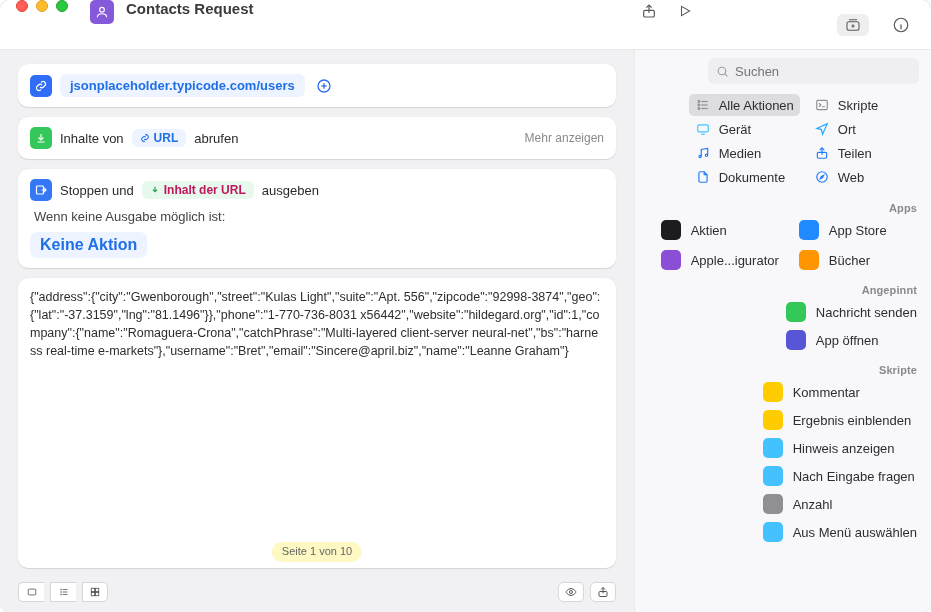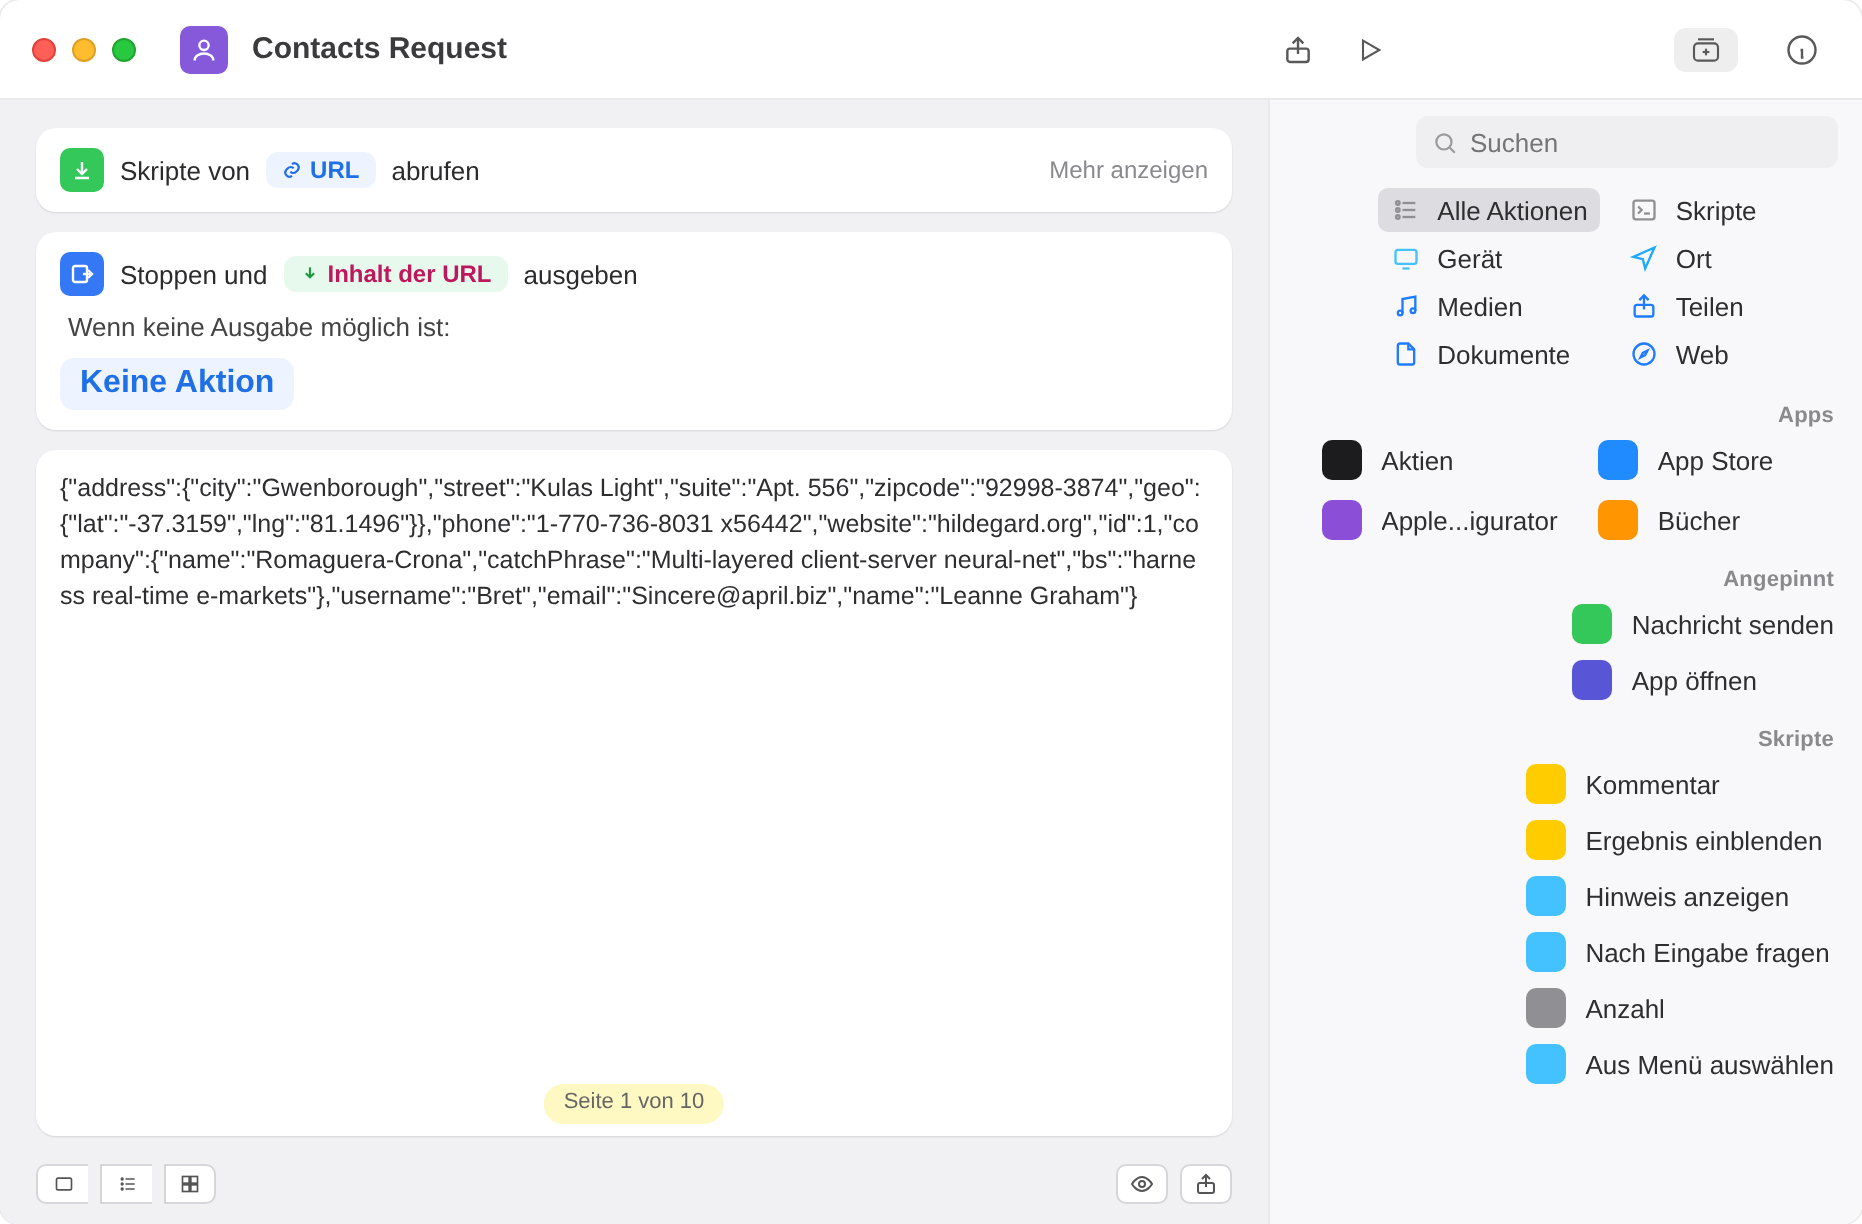--- a/index.html
+++ b/index.html
@@ -1,19 +1,19 @@
 <!DOCTYPE html>
 <html><head>
 <meta charset="utf-8">
 <style>
 * { margin: 0; padding: 0; box-sizing: border-box; font-family: -apple-system, "SF Pro Display", "Helvetica Neue", sans-serif; -webkit-font-smoothing: antialiased; }
 body { background: #fff; width: 931px; height: 612px; overflow: hidden; border-radius: 10px; box-shadow: 0 0 0 1px rgba(0,0,0,.08); display: flex; flex-direction: column; }
 
 
-.titlebar { height: 50px; display: flex; align-items: center; padding: 0 16px; gap: 8px; border-bottom: 1px solid #e9e9e9; }
+.titlebar { height: 50px; display: flex; padding: 0 16px; gap: 8px; border-bottom: 1px solid #e9e9e9; }
 .traffic { display: flex; gap: 8px; margin-right: 14px; }
 .traffic span { width: 12px; height: 12px; border-radius: 50%; }
 .tl-close { background: #ff5f57; border: .5px solid #e14239; }
 .tl-min   { background: #febc2e; border: .5px solid #dfa023; }
 .tl-max   { background: #28c840; border: .5px solid #1fa52f; }
 .app-icon { width: 24px; height: 24px; border-radius: 5px; background: #8659db; display: flex; align-items: center; justify-content: center; }
 .title-text { font-size: 15px; font-weight: 600; color: #3b3b3d; margin-left: 4px; }
 .titlebar .spacer { flex: 1; }
 .tb-btn { width: 28px; height: 22px; display: flex; align-items: center; justify-content: center; color: #555; }
 .tb-btn svg { stroke: #595959; }
@@ -120,30 +120,46 @@
           <path d="M11 12h1v5h1"></path>
         </svg>
     </div>
   </div>
 </div>
 
 <div class="main">
 
   <div class="editor-col">
 
+    <div class="block">
+      <div class="block-icon bi-blue">
+        <svg width="12" height="12" viewBox="0 0 24 24" fill="none" stroke="#fff" stroke-width="2.4">
+            <path d="M10 14a5 5 0 0 0 7 0l3-3a5 5 0 0 0-7-7l-1 1"></path>
+            <path d="M14 10a5 5 0 0 0-7 0l-3 3a5 5 0 0 0 7 7l1-1"></path>
+          </svg>
+      </div>
+      <span class="url-pill">jsonplaceholder.typicode.com/users</span>
+      <span class="add-pill">
+        <svg width="16" height="16" viewBox="0 0 24 24" fill="none" stroke="#2f6df6" stroke-width="2">
+            <circle cx="12" cy="12" r="9"></circle>
+            <path d="M12 8v8"></path>
+            <path d="M8 12h8"></path>
+          </svg>
+      </span>
+    </div>
 
     <div class="block">
       <div class="block-icon bi-green">
         <svg width="12" height="12" viewBox="0 0 24 24" fill="none" stroke="#fff" stroke-width="2.4">
             <path d="M12 4v11"></path>
             <path d="M7 11l5 5 5-5"></path>
             <path d="M5 20h14"></path>
           </svg>
       </div>
-      <span>Skripte von</span>
+      <span>Inhalte von</span>
       <span class="url-pill sm">
         <svg width="10" height="10" viewBox="0 0 24 24" fill="none" stroke="#1f6fe7" stroke-width="2.6">
             <path d="M10 14a5 5 0 0 0 7 0l2-2a5 5 0 0 0-7-7"></path>
             <path d="M14 10a5 5 0 0 0-7 0l-2 2a5 5 0 0 0 7 7"></path>
           </svg>
         <span>URL</span>
       </span>
       <span>abrufen</span>
       <div class="grow"></div>
       <span class="mehr">Mehr anzeigen</span>

